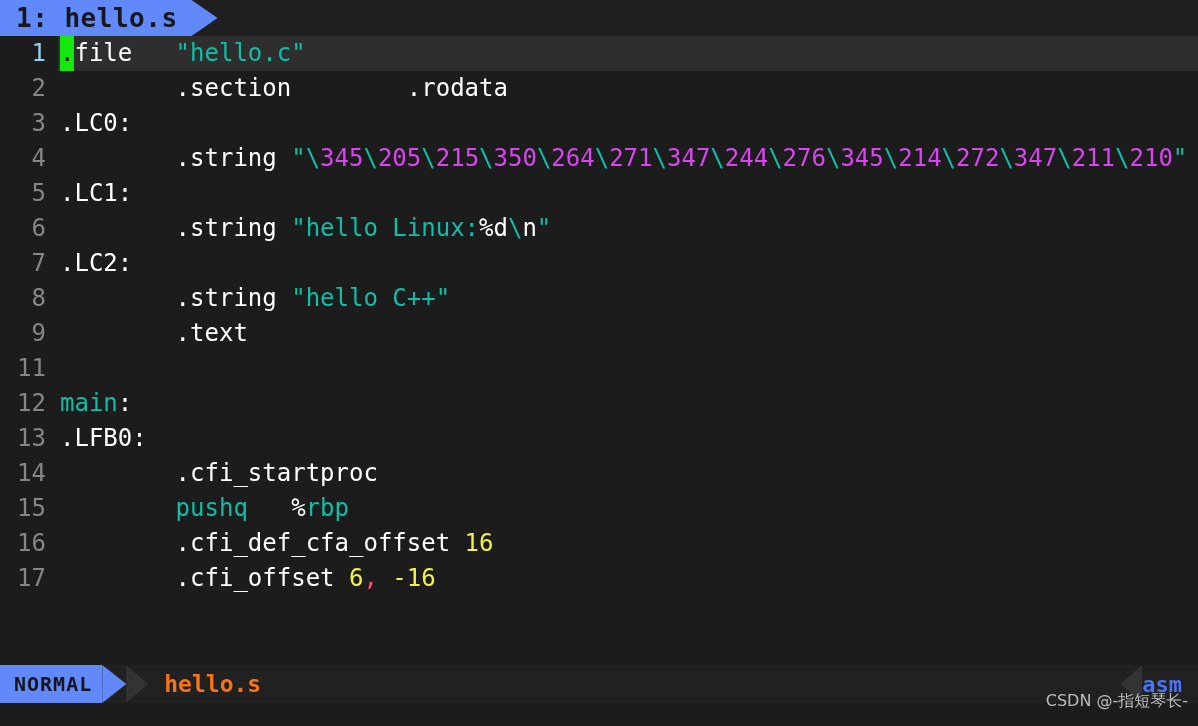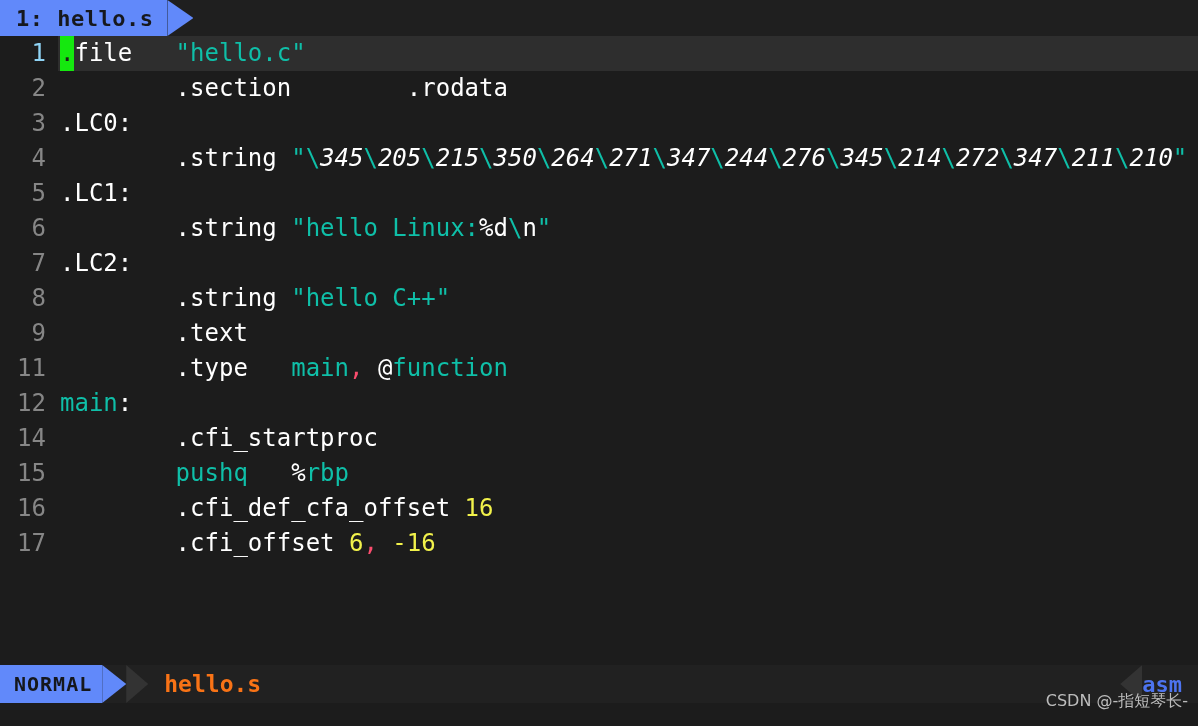--- a/index.html
+++ b/index.html
@@ -21,21 +21,21 @@
   .tabline {
     position: absolute; left: 0; top: 0;
     width: 1198px; height: 36px;
     background: #1f1f1f;
     display: flex; align-items: stretch;
   }
   .tab {
     display: flex; align-items: center;
     background: #6189fa;
     color: #16181d;
-    font-size: 22px;
+    font-size: 26px;
     font-weight: 700;
     letter-spacing: .5px;
     padding: 0 14px 0 16px;
     height: 100%;
     box-sizing: border-box;
   }
   .tab-arrow {
     width: 26px; height: 36px;
     background: #6189fa;
     clip-path: polygon(0 0, 0 100%, 100% 50%);
@@ -78,21 +78,21 @@
   .code {
     position: relative;
     z-index: 2;
     margin-left: 14px;
     white-space: pre;
   }
 
   
   .dir   { color: #ffffff; }      
   .str   { color: #0fbfa8; }      
-  .esc   { color: #ffffff; font-style: italic; }      
+  .esc   { color: #d946ef; }      
   .pun   { color: #ffffff; }      
   .cma   { color: #fb4d6e; }      
   .num   { color: #f2f24b; }
 
   
   .cursor {
     background: #15e80f;
     color: #15e80f;
     display: inline-block;
   }
@@ -180,22 +180,23 @@
   <div class="buffer" id="buffer">
       <div class="line cursorline"><div class="lt"></div><div class="gutter">1</div><div class="code"><span class="cursor chr">.</span><span class="dir">file</span>   <span class="str">"</span><span class="str">hello.c</span><span class="str">"</span></div></div>
       <div class="line"><div class="lt"></div><div class="gutter">2</div><div class="code">        <span class="dir">.section</span>        <span class="dir">.rodata</span></div></div>
       <div class="line"><div class="lt"></div><div class="gutter">3</div><div class="code"><span class="dir">.LC0</span><span class="dir">:</span></div></div>
       <div class="line"><div class="lt"></div><div class="gutter">4</div><div class="code">        <span class="dir">.string</span> <span class="str">"</span><span class="str">\</span><span class="esc">345</span><span class="str">\</span><span class="esc">205</span><span class="str">\</span><span class="esc">215</span><span class="str">\</span><span class="esc">350</span><span class="str">\</span><span class="esc">264</span><span class="str">\</span><span class="esc">271</span><span class="str">\</span><span class="esc">347</span><span class="str">\</span><span class="esc">244</span><span class="str">\</span><span class="esc">276</span><span class="str">\</span><span class="esc">345</span><span class="str">\</span><span class="esc">214</span><span class="str">\</span><span class="esc">272</span><span class="str">\</span><span class="esc">347</span><span class="str">\</span><span class="esc">211</span><span class="str">\</span><span class="esc">210</span><span class="str">"</span></div></div>
       <div class="line"><div class="lt"></div><div class="gutter">5</div><div class="code"><span class="dir">.LC1</span><span class="dir">:</span></div></div>
       <div class="line"><div class="lt"></div><div class="gutter">6</div><div class="code">        <span class="dir">.string</span> <span class="str">"</span><span class="str">hello Linux:</span><span class="pun">%d</span><span class="str">\</span><span class="pun">n</span><span class="str">"</span></div></div>
       <div class="line"><div class="lt"></div><div class="gutter">7</div><div class="code"><span class="dir">.LC2</span><span class="dir">:</span></div></div>
       <div class="line"><div class="lt"></div><div class="gutter">8</div><div class="code">        <span class="dir">.string</span> <span class="str">"</span><span class="str">hello C++</span><span class="str">"</span></div></div>
       <div class="line"><div class="lt"></div><div class="gutter">9</div><div class="code">        <span class="dir">.text</span></div></div>
-      <div class="line"><div class="lt"></div><div class="gutter">11</div><div class="code">        <span class="dir">.type</span>   <span class="str">main</span><span class="cma">,</span> <span class="pun">@</span><span class="str">function</span></div></div>
+      <div class="line"><div class="lt"></div><div class="gutter">11</div></div>
       <div class="line"><div class="lt"></div><div class="gutter">12</div><div class="code"><span class="str">main</span><span class="dir">:</span></div></div>
+      <div class="line"><div class="lt"></div><div class="gutter">13</div><div class="code"><span class="dir">.LFB0</span><span class="dir">:</span></div></div>
       <div class="line"><div class="lt"></div><div class="gutter">14</div><div class="code">        <span class="dir">.cfi_startproc</span></div></div>
       <div class="line"><div class="lt"></div><div class="gutter">15</div><div class="code">        <span class="str">pushq</span>   <span class="pun">%</span><span class="str">rbp</span></div></div>
       <div class="line"><div class="lt"></div><div class="gutter">16</div><div class="code">        <span class="dir">.cfi_def_cfa_offset</span> <span class="num">16</span></div></div>
       <div class="line"><div class="lt"></div><div class="gutter">17</div><div class="code">        <span class="dir">.cfi_offset</span> <span class="num">6</span><span class="cma">,</span> <span class="num">-16</span></div></div>
     </div>
 
   <div class="statusline">
     <div class="status-inner">
       <div class="mode">
         <span>NORMAL</span>

